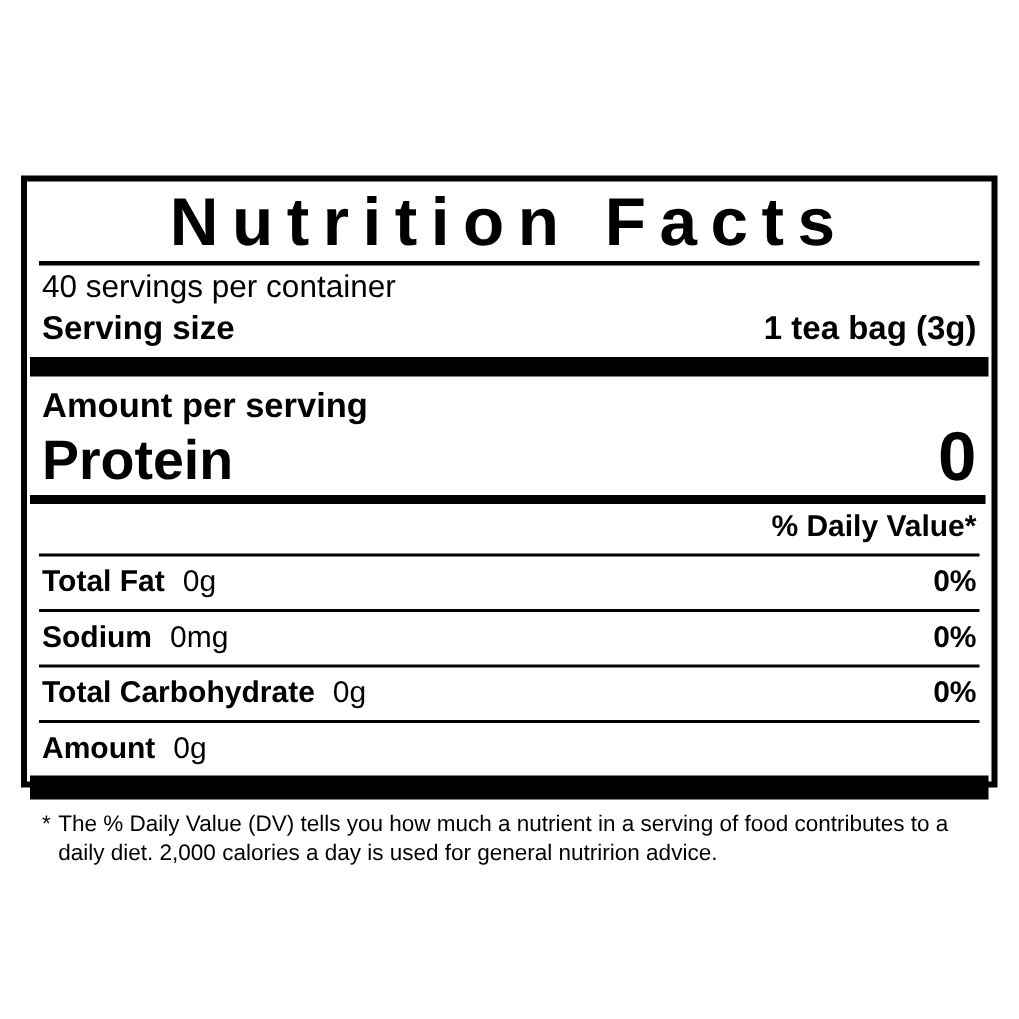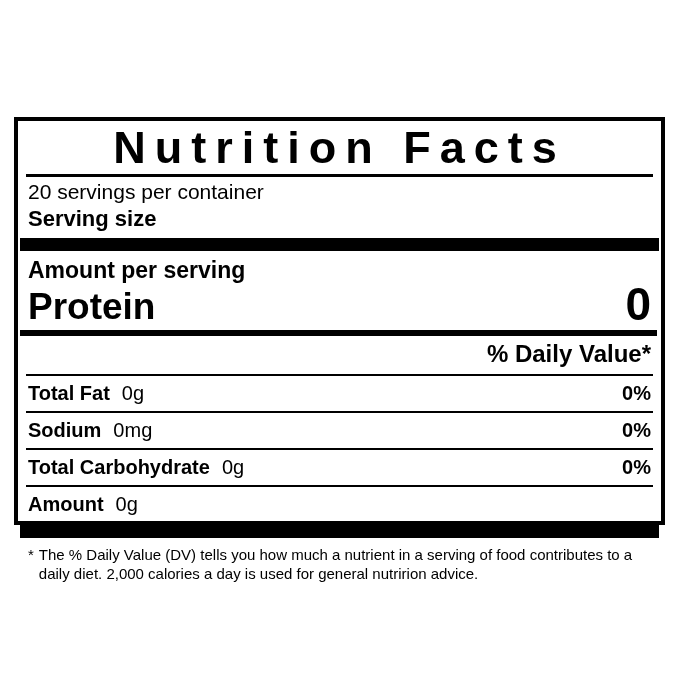--- a/index.html
+++ b/index.html
@@ -62,21 +62,21 @@
   .calories-label { font-size: 37px; font-weight: bold; line-height: 1.05; }
   .calories-value { font-size: 46px; font-weight: bold; line-height: 0.95; }
   .bar-med {
     height: 6px;
     background: #000;
     margin: 3px -4px 0 -6px;
   }
   .dv-header {
     text-align: right;
     font-weight: bold;
-    font-size: 24px;
+    font-size: 20px;
     padding: 4px 2px 6px 0;
   }
   .nutrient-row {
     display: flex;
     justify-content: space-between;
     align-items: baseline;
     border-top: 2px solid #000;
     font-size: 20px;
     padding: 6px 2px 6px 2px;
     min-height: 35px;
@@ -100,24 +100,25 @@
 </style>
 </head>
 <body>
 
 <div class="nf-box">
 
   <div class="nf-title">Nutrition Facts</div>
 
   <div class="hr-title"></div>
 
-  <div class="servings-line">20 servings per container</div>
+  <div class="servings-line">40 servings per container</div>
 
   <div class="serving-row">
     <span>Serving size</span>
+    <span>1 tea bag (3g)</span>
   </div>
 
   <div class="bar-thick"></div>
 
   <div class="amount-per-serving">Amount per serving</div>
 
   <div class="calories-row">
     <span class="calories-label">Protein</span>
     <span class="calories-value">0</span>
   </div>

